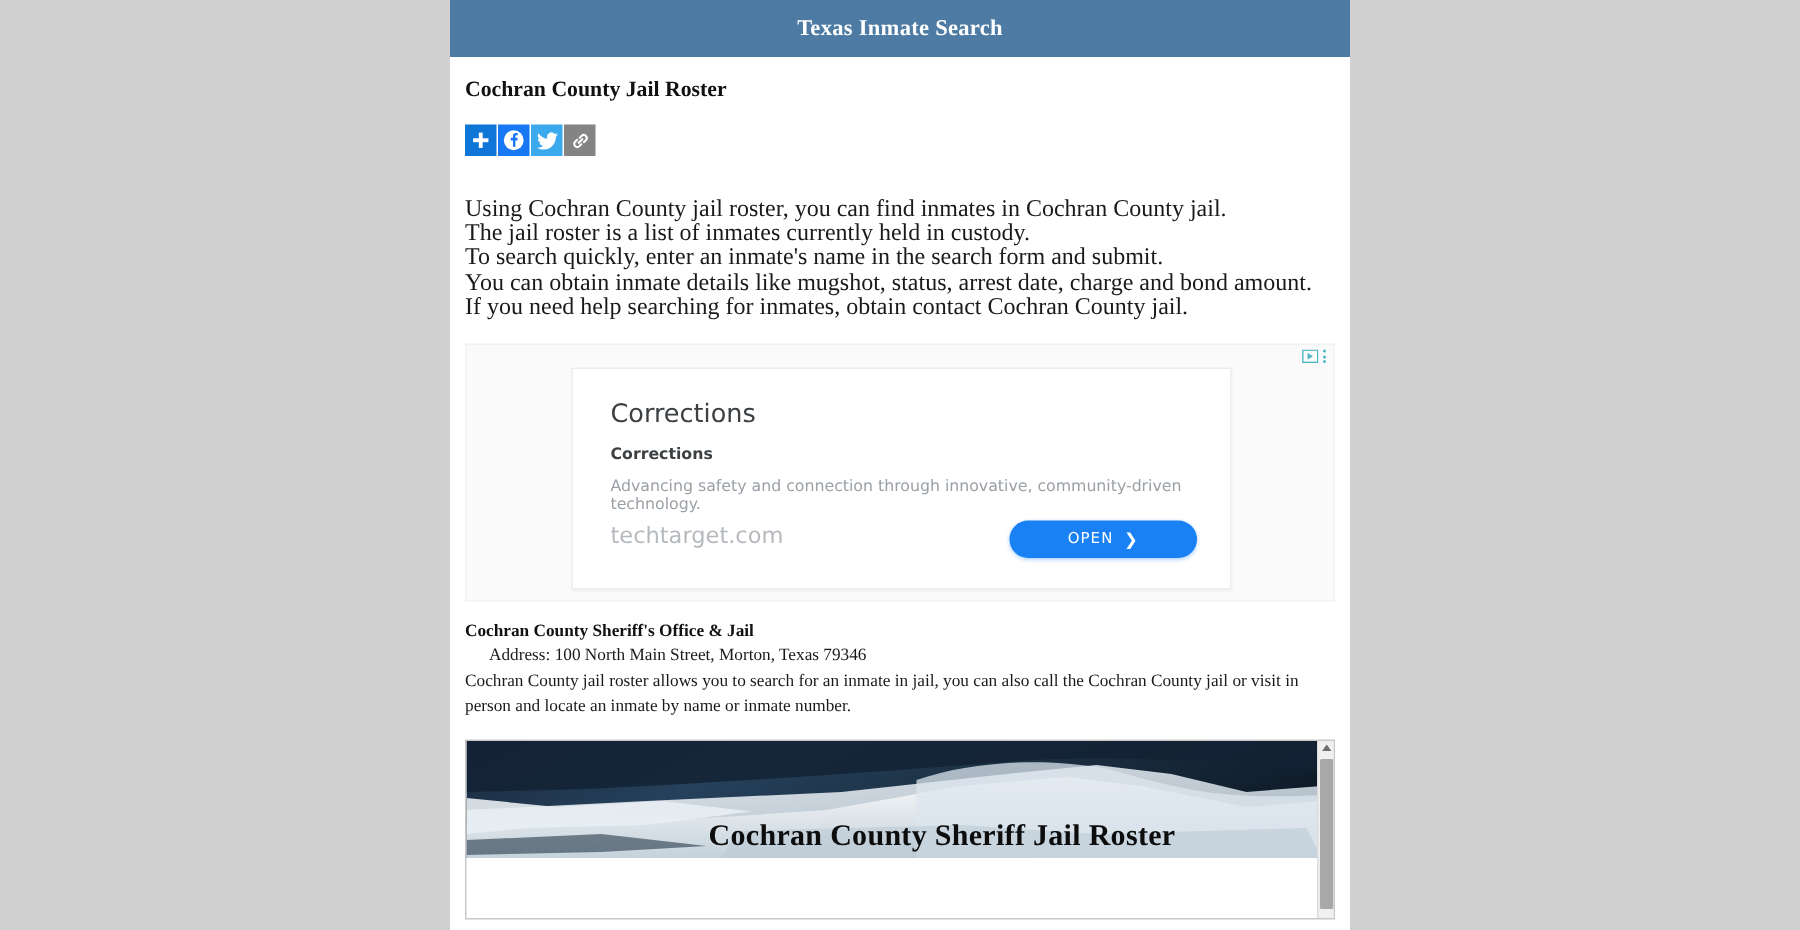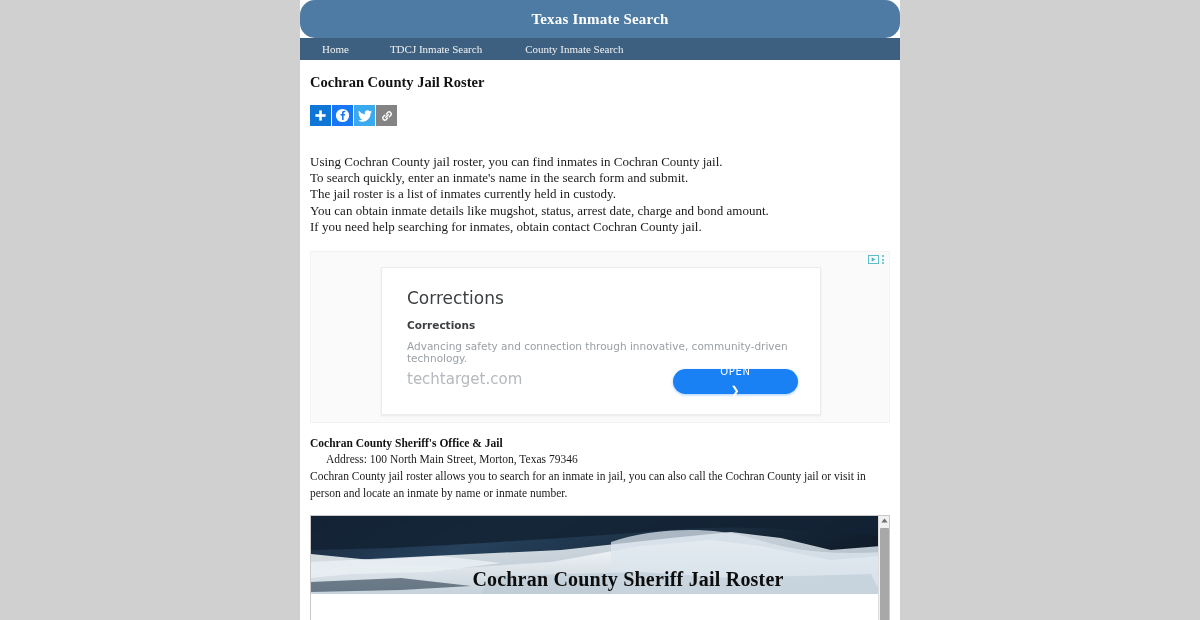--- a/index.html
+++ b/index.html
@@ -31,21 +31,20 @@
     background: #ffffff;
   }
 
   
   .site-header {
     height: 38px;
     background: #4e7ba4;
     display: flex;
     align-items: center;
     justify-content: center;
-    border-radius: 15px;
   }
   .site-title {
     color: #ffffff;
     font-size: 15px;
     font-weight: bold;
     font-family: "Liberation Serif", "DejaVu Serif", serif;
     letter-spacing: 0.2px;
   }
 
   
@@ -100,21 +99,21 @@
   }
   .share-addthis { background: #0f75d6; }
   .share-facebook { background: #1877f2; }
   .share-twitter { background: #3ba9ee; }
   .share-link { background: #848484; }
   .share-btn svg { display: block; }
 
   
   .intro {
     margin-top: 28px;
-    font-size: 13px;
+    font-size: 16px;
     color: #1a1a1a;
     line-height: 16.2px;
   }
   .intro div { white-space: nowrap; }
 
   
   .ad-outer {
     margin-top: 16px;
     width: 580px;
     height: 172px;
@@ -195,21 +194,20 @@
     color: #ffffff;
     font-size: 10px;
     letter-spacing: 0.7px;
     font-family: "DejaVu Sans", "Liberation Sans", sans-serif;
     cursor: pointer;
     display: flex;
     align-items: center;
     justify-content: center;
     gap: 7px;
     box-shadow: 0 1px 3px rgba(26,129,245,0.4);
-    flex-direction: column;
   }
   .ad-open .chev { font-size: 11px; font-weight: bold; }
 
   
   .jail-block { margin-top: 12px; }
   .jail-name {
     font-size: 11.5px;
     font-weight: bold;
     color: #111;
     line-height: 16px;
@@ -287,25 +285,20 @@
 <body>
 
 <div id="page-wrap">
 
   <div class="site">
 
     <div class="site-header">
       <div class="site-title">Texas Inmate Search</div>
     </div>
 
-    <div class="site-nav">
-      <a class="nav-item n0" href="#">Home</a>
-      <a class="nav-item n1" href="#">TDCJ Inmate Search</a>
-      <a class="nav-item n2" href="#">County Inmate Search</a>
-    </div>
 
     <div class="content">
 
       <h1 class="page-title">Cochran County Jail Roster</h1>
 
       <div class="share-row">
         <button class="share-btn share-addthis">
           <svg width="13" height="13" viewBox="0 0 13 13" aria-hidden="true">
             <rect x="5.2" y="1.4" width="2.6" height="10.2" fill="#ffffff"></rect>
             <rect x="1.4" y="5.2" width="10.2" height="2.6" fill="#ffffff"></rect>
@@ -328,22 +321,22 @@
               <path d="M6.6 9.4 9.4 6.6"></path>
               <path d="M5.4 7.1 3.9 8.6a2.3 2.3 0 1 0 3.3 3.3l1.4-1.5"></path>
               <path d="M10.6 8.9l1.5-1.5a2.3 2.3 0 1 0-3.3-3.3L7.4 5.6"></path>
             </g>
           </svg>
         </button>
       </div>
 
       <div class="intro">
         <div>Using Cochran County jail roster, you can find inmates in Cochran County jail.</div>
+        <div>The jail roster is a list of inmates currently held in custody.</div>
         <div>To search quickly, enter an inmate's name in the search form and submit.</div>
-        <div>The jail roster is a list of inmates currently held in custody.</div>
         <div>You can obtain inmate details like mugshot, status, arrest date, charge and bond amount.</div>
         <div>If you need help searching for inmates, obtain contact Cochran County jail.</div>
       </div>
 
       <div class="ad-outer">
         <div class="adchoices">
           <svg class="adc-tri" viewBox="0 0 12 10" aria-hidden="true">
             <rect x="0.5" y="0.5" width="11" height="9" fill="none" stroke="#4db6c4" stroke-width="1"></rect>
             <path d="M4 2.6 L8 5 L4 7.4 Z" fill="#4db6c4"></path>
           </svg>

